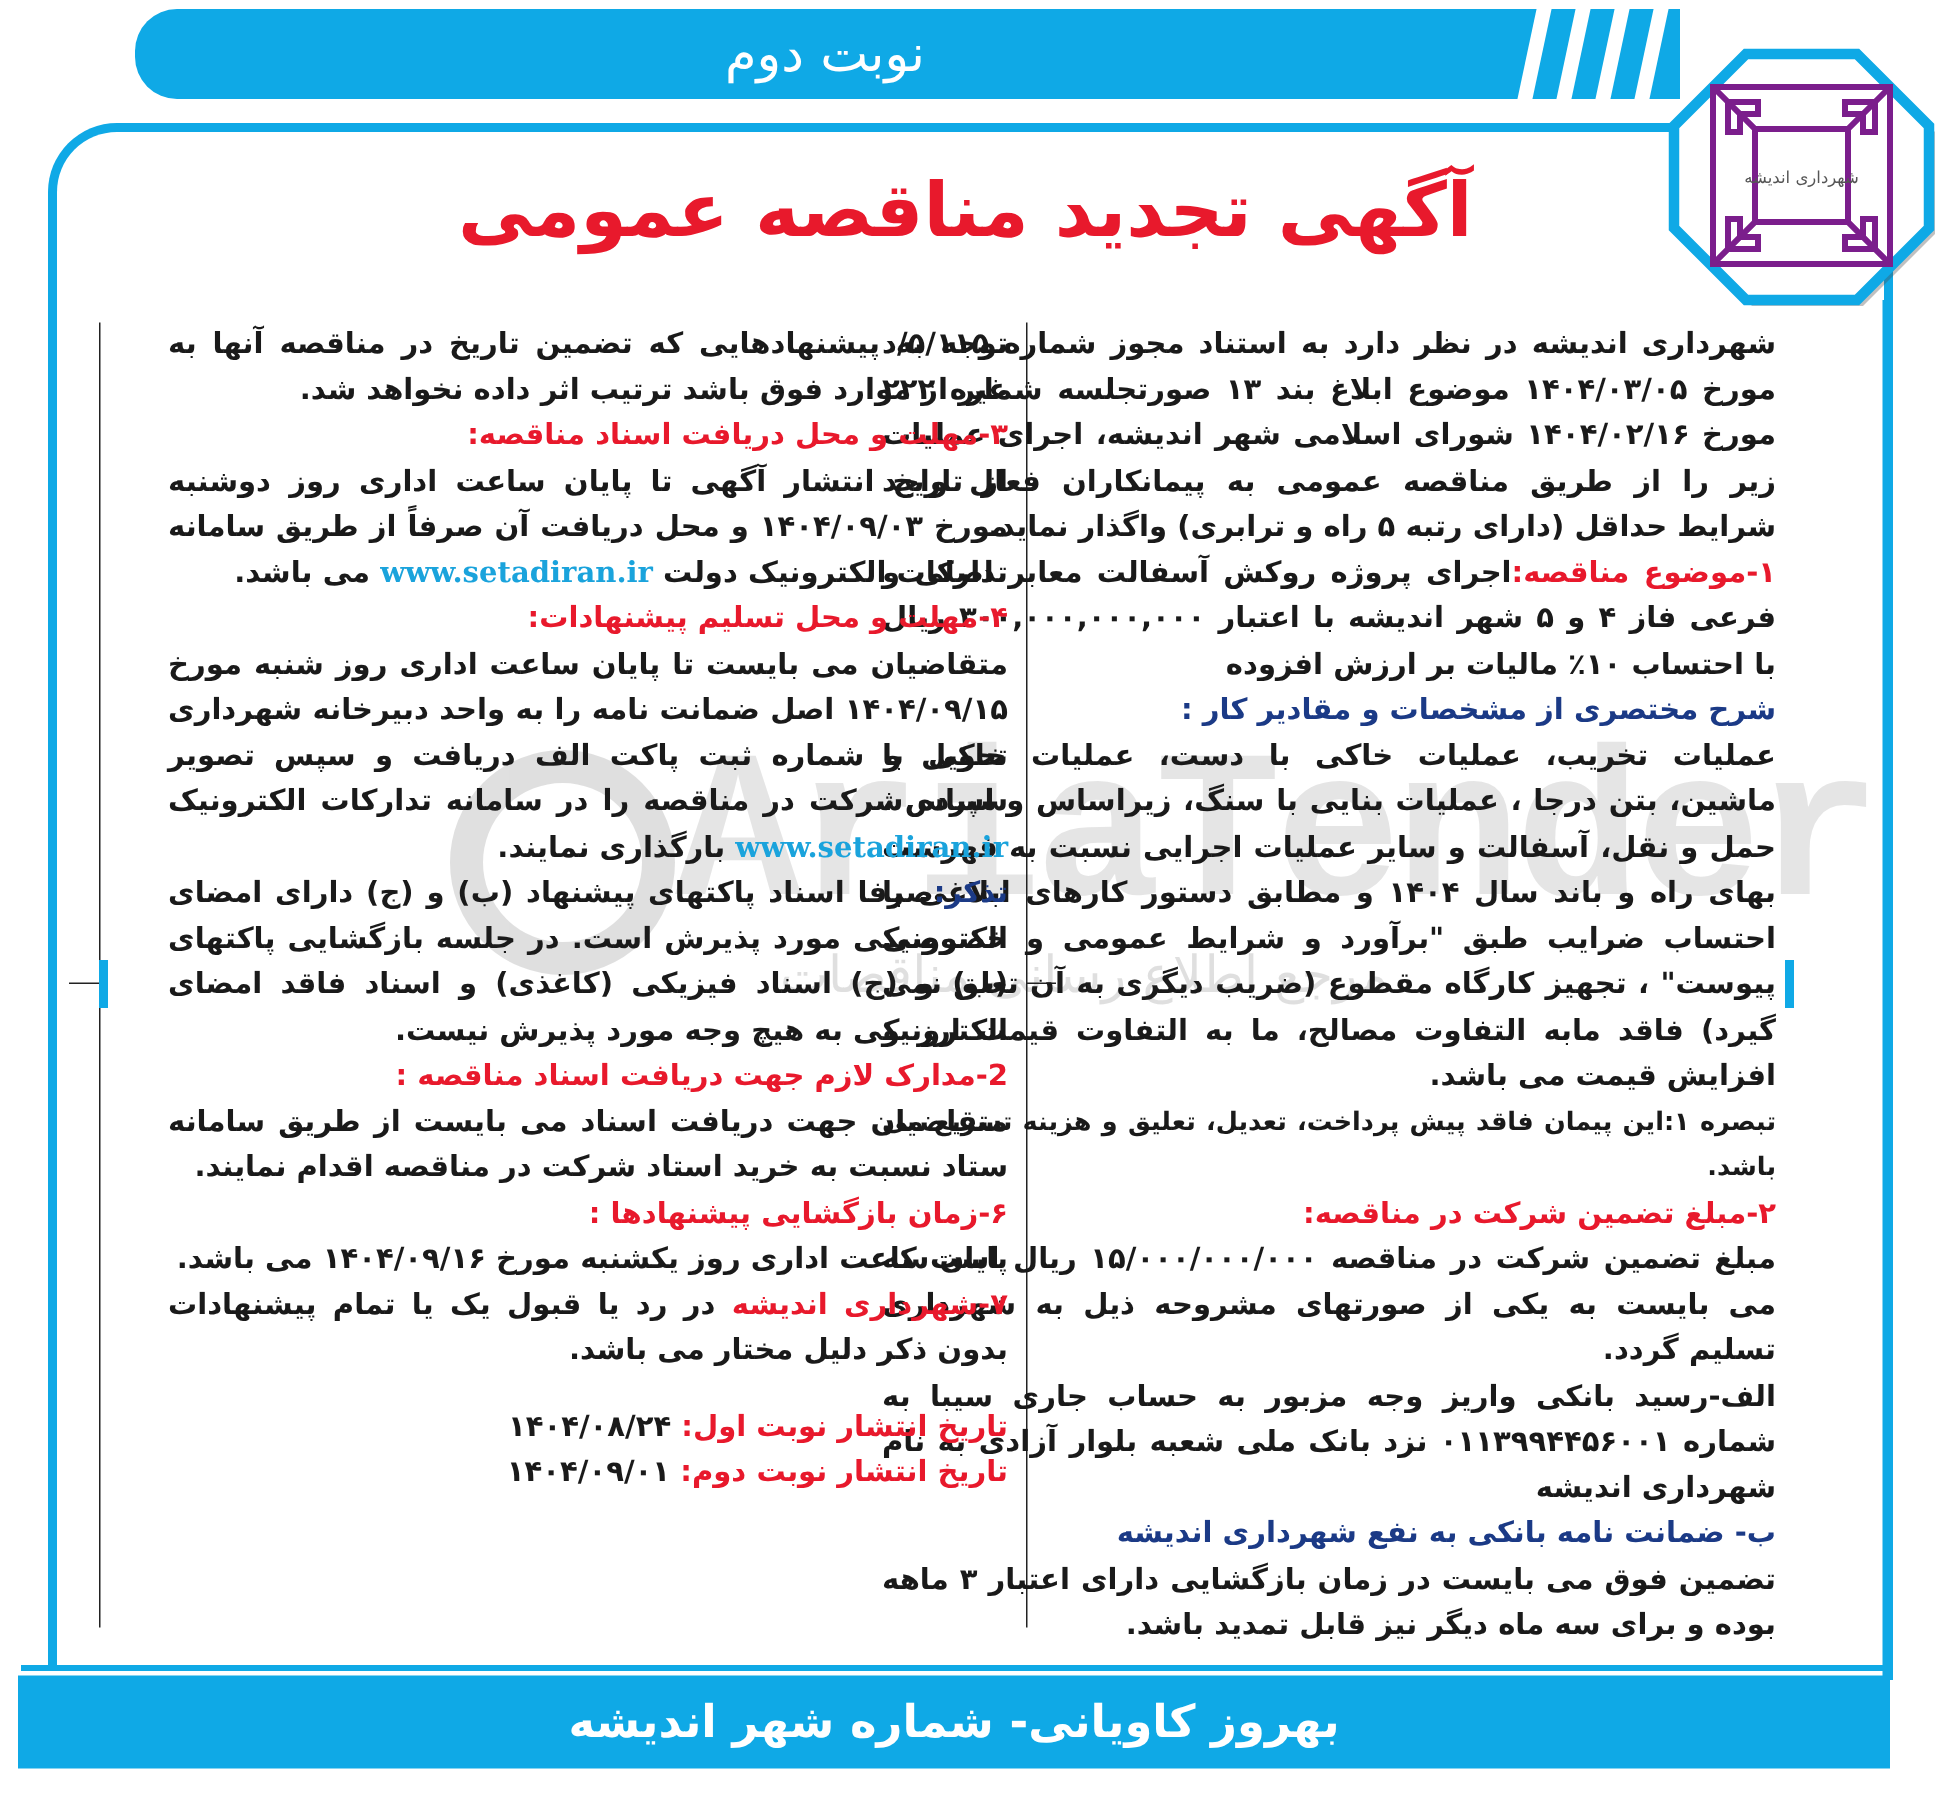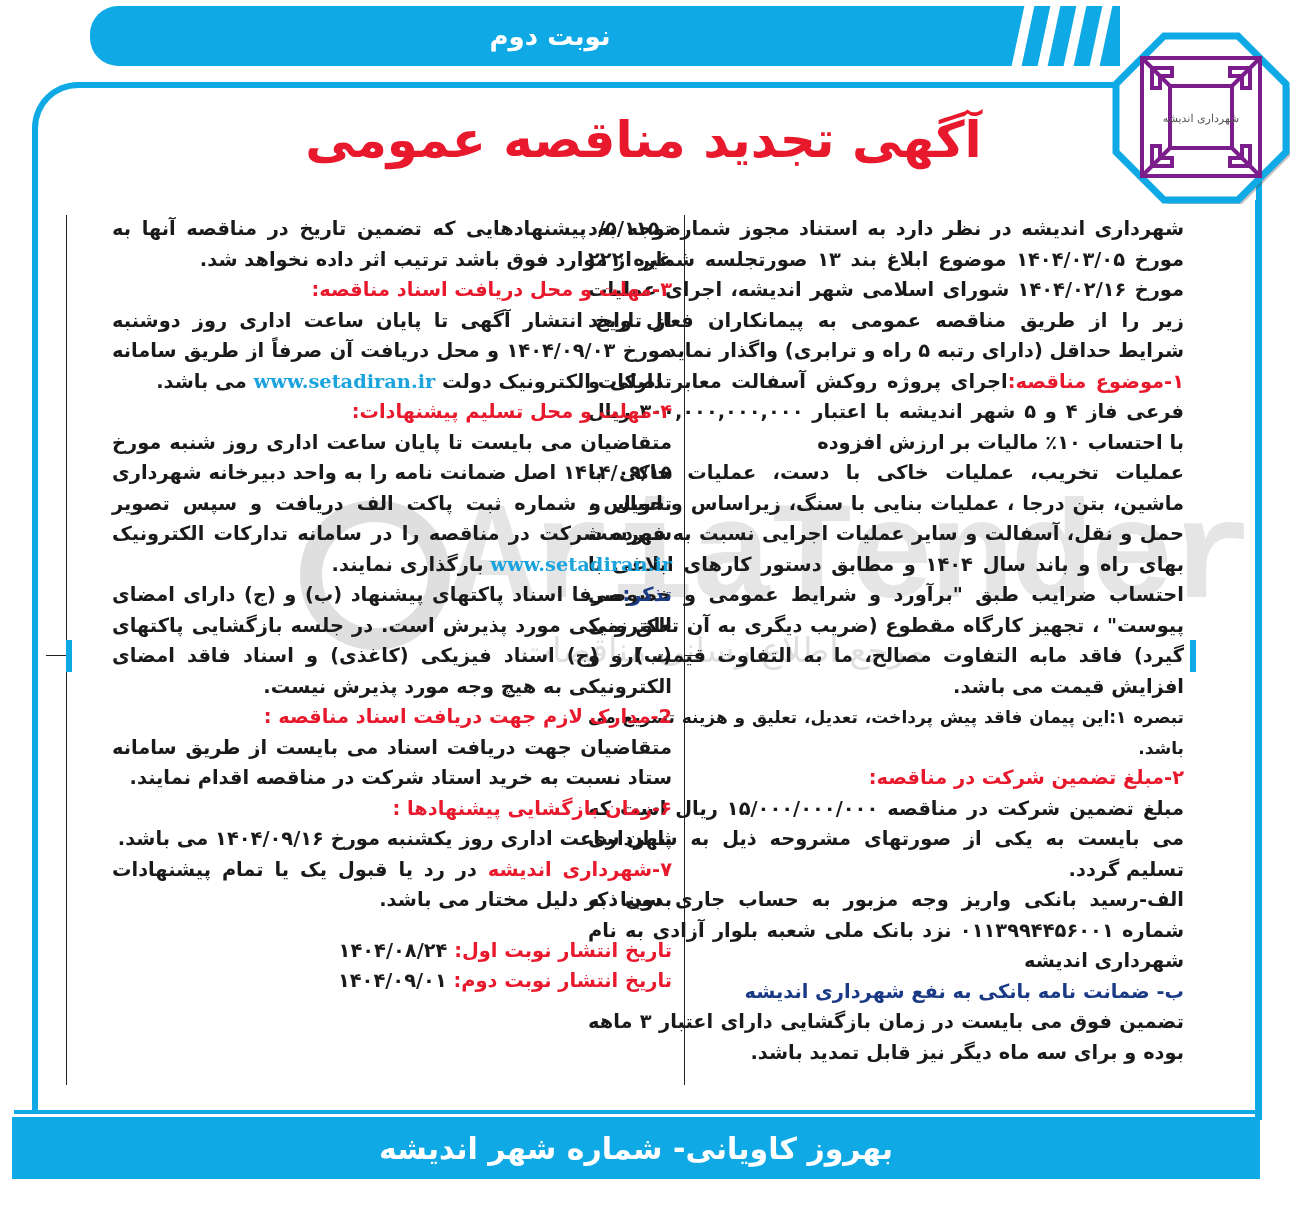--- a/index.html
+++ b/index.html
@@ -8,21 +8,21 @@
       font-family: "DejaVu Sans", sans-serif;
       direction: rtl;
     }
     .top-bar {
       position: absolute; left: 90px; top: 6px; width: 1030px; height: 60px;
       background: #0fa9e6; border-radius: 28px 0 0 28px;
     }
     .top-bar-title {
       position: absolute; left: 0; right: 110px; top: 0; height: 60px;
       display: flex; align-items: center; justify-content: center;
-      color: #ffffff; font-weight: bold; font-size: 26px;
+      color: #ffffff; font-weight: normal; font-size: 34px;
     }
     .stripes { position: absolute; right: 0; top: 0; height: 60px; width: 110px; }
     .stripes span {
       position: absolute; top: -2px; width: 10px; height: 64px;
       background: #ffffff; transform: skewX(-12deg);
     }
     .frame {
       position: absolute; left: 32px; top: 82px; width: 1230px; height: 1030px;
       border: 6px solid #0fa9e6; border-radius: 46px 0 0 0; border-bottom: none;
       box-sizing: border-box;
@@ -124,20 +124,21 @@
 <div class="rule-v" style="left:684px; top:215px; height:870px;"></div>
 <div class="rule-tick" style="left:684px; top:655px; width:20px;"></div>
 <div class="blue-tab" style="left:1190px; top:640px;"></div>
 <div class="rule-v" style="left:66px; top:215px; height:870px;"></div>
 <div class="rule-tick" style="left:46px; top:655px; width:20px;"></div>
 <div class="blue-tab" style="left:66px; top:640px;"></div>
 
 <div class="col col-right">
   <p>شهرداری اندیشه در نظر دارد به استناد مجوز شماره ۵/۱۱۵/د مورخ ۱۴۰۴/۰۳/۰۵ موضوع ابلاغ بند ۱۳ صورتجلسه شماره ۲۲۲ مورخ ۱۴۰۴/۰۲/۱۶ شورای اسلامی شهر اندیشه، اجرای عملیات زیر را از طریق مناقصه عمومی به پیمانکاران فعال واجد شرایط حداقل (دارای رتبه ۵ راه و ترابری) واگذار نماید.</p>
   <p><span class="red">۱-موضوع مناقصه:</span><span>اجرای پروژه روکش آسفالت معابر اصلی و فرعی فاز ۴ و ۵ شهر اندیشه با اعتبار ۳۰۰,۰۰۰,۰۰۰,۰۰۰ ریال با احتساب ۱۰٪ مالیات بر ارزش افزوده</span></p>
+  <p class="navy">شرح مختصری از مشخصات و مقادیر کار :</p>
   <p>عملیات تخریب، عملیات خاکی با دست، عملیات خاکی با ماشین، بتن درجا ، عملیات بنایی با سنگ، زیراساس و اساس ، حمل و نقل، آسفالت و سایر عملیات اجرایی نسبت به فهرست بهای راه و باند سال ۱۴۰۴ و مطابق دستور کارهای ابلاغی با احتساب ضرایب طبق "برآورد و شرایط عمومی و خصوصی پیوست" ، تجهیز کارگاه مقطوع (ضریب دیگری به آن تعلق نمی گیرد) فاقد مابه التفاوت مصالح، ما به التفاوت قیمت ارز و افزایش قیمت می باشد.</p>
   <p style="font-size:17px">تبصره ۱:این پیمان فاقد پیش پرداخت، تعدیل، تعلیق و هزینه تسریع می باشد.</p>
   <p class="red">۲-مبلغ تضمین شرکت در مناقصه:</p>
   <p>مبلغ تضمین شرکت در مناقصه ۱۵/۰۰۰/۰۰۰/۰۰۰ ریال است که می بایست به یکی از صورتهای مشروحه ذیل به شهرداری تسلیم گردد.</p>
   <p>الف-رسید بانکی واریز وجه مزبور به حساب جاری سیبا به شماره ۰۱۱۳۹۹۴۴۵۶۰۰۱ نزد بانک ملی شعبه بلوار آزادی به نام شهرداری اندیشه</p>
   <p class="navy">ب- ضمانت نامه بانکی به نفع شهرداری اندیشه</p>
   <p>تضمین فوق می بایست در زمان بازگشایی دارای اعتبار ۳ ماهه بوده و برای سه ماه دیگر نیز قابل تمدید باشد.</p>
 </div>
 
 <div class="col col-left">

